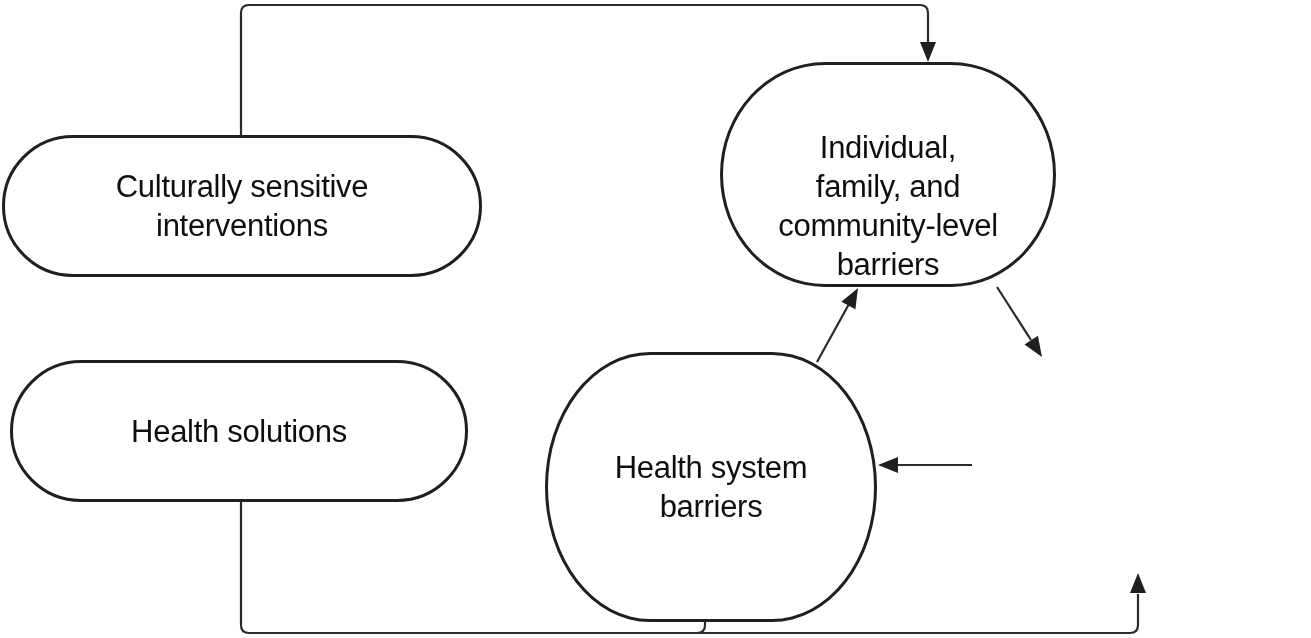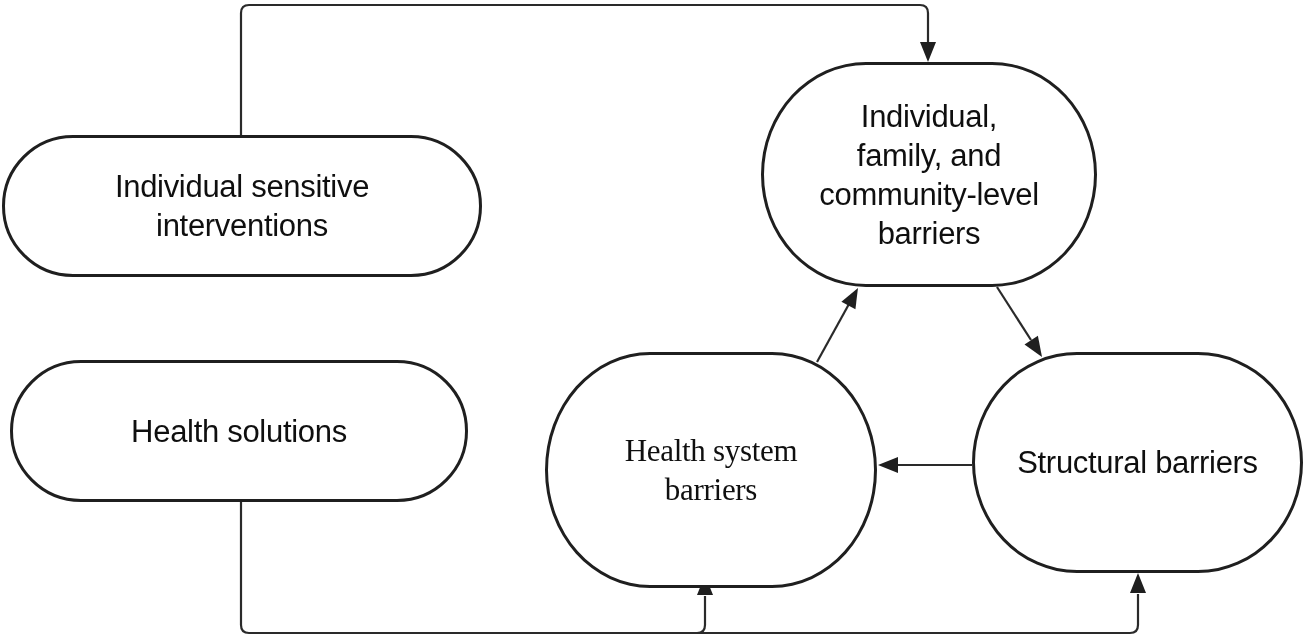--- a/index.html
+++ b/index.html
@@ -39,22 +39,22 @@
     font-size: 31px;
     line-height: 39px;
     letter-spacing: -0.3px;
   }
   .node .label { white-space: pre-line; }
   .stadium { border-radius: 71px; }
   .blob { border-radius: 105px / 50%; }
 
   #node-culturally  { left: 2px;   top: 135px; width: 480px; height: 142px; }
   #node-policy      { left: 10px;  top: 360px; width: 458px; height: 142px; }
-  #node-individual  { left: 761px; top: 62px;  width: 336px; height: 225px; }
-  #node-health      { left: 545px; top: 352px; width: 332px; height: 236px; font-family: Liberation Serif, serif; }
+  #node-individual  { left: 720px; top: 62px;  width: 336px; height: 225px; align-items: flex-end; }
+  #node-health      { left: 545px; top: 352px; width: 332px; height: 270px; }
   #node-structural  { left: 972px; top: 352px; width: 331px; height: 221px; }
 </style>
 </head>
 <body>
 
 <div class="canvas">
 
   <svg class="connector-layer" viewBox="0 0 1311 638" xmlns="http://www.w3.org/2000/svg">
 
     <path class="edge-line" d="M 241 135 L 241 13 Q 241 5 249 5 L 920 5 Q 928 5 928 13 L 928 44"></path>
@@ -70,37 +70,34 @@
     <polygon class="edge-head" points="858,288 855.4,309.3 841.4,301.7"></polygon>
 
     <path class="edge-line" d="M 997 287 L 1031 340"></path>
     <polygon class="edge-head" points="1042,357 1037.9,335.8 1024.5,344.4"></polygon>
 
     <path class="edge-line" d="M 972 465 L 898 465"></path>
     <polygon class="edge-head" points="878,465 898,457 898,473"></polygon>
   </svg>
 
   <div class="node stadium" id="node-culturally">
-    <span class="label">Individual sensitive
+    <span class="label">Culturally sensitive
 interventions</span>
   </div>
 
   <div class="node stadium" id="node-policy">
     <span class="label">Health solutions</span>
   </div>
 
   <div class="node blob" id="node-individual">
     <span class="label">Individual,
 family, and
 community-level
 barriers</span>
   </div>
 
   <div class="node blob" id="node-health">
     <span class="label">Health system
 barriers</span>
   </div>
 
-  <div class="node blob" id="node-structural">
-    <span class="label">Structural barriers</span>
-  </div>
 
 </div>
 
 </body></html>

